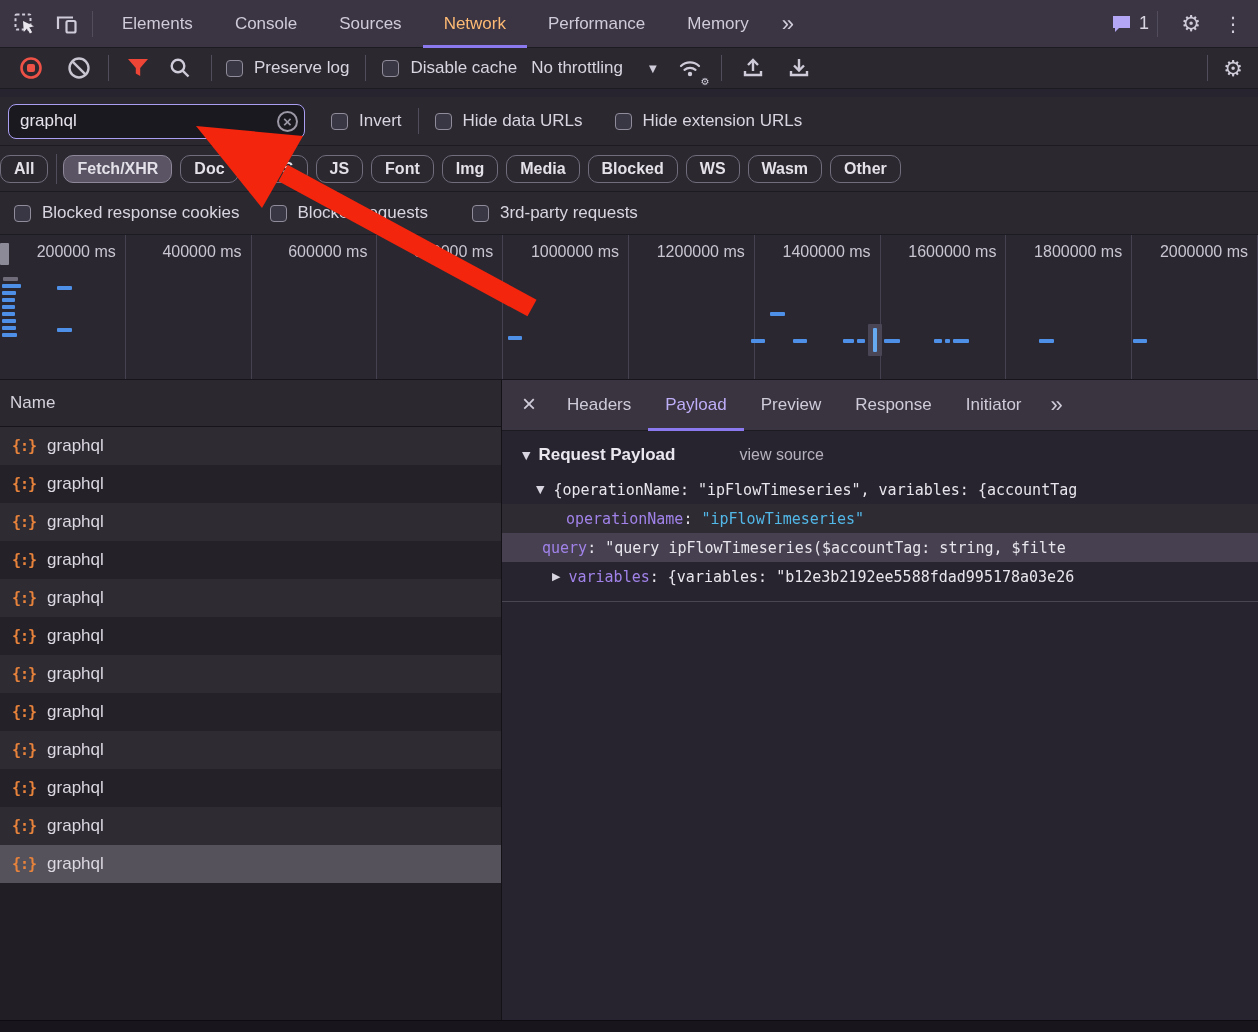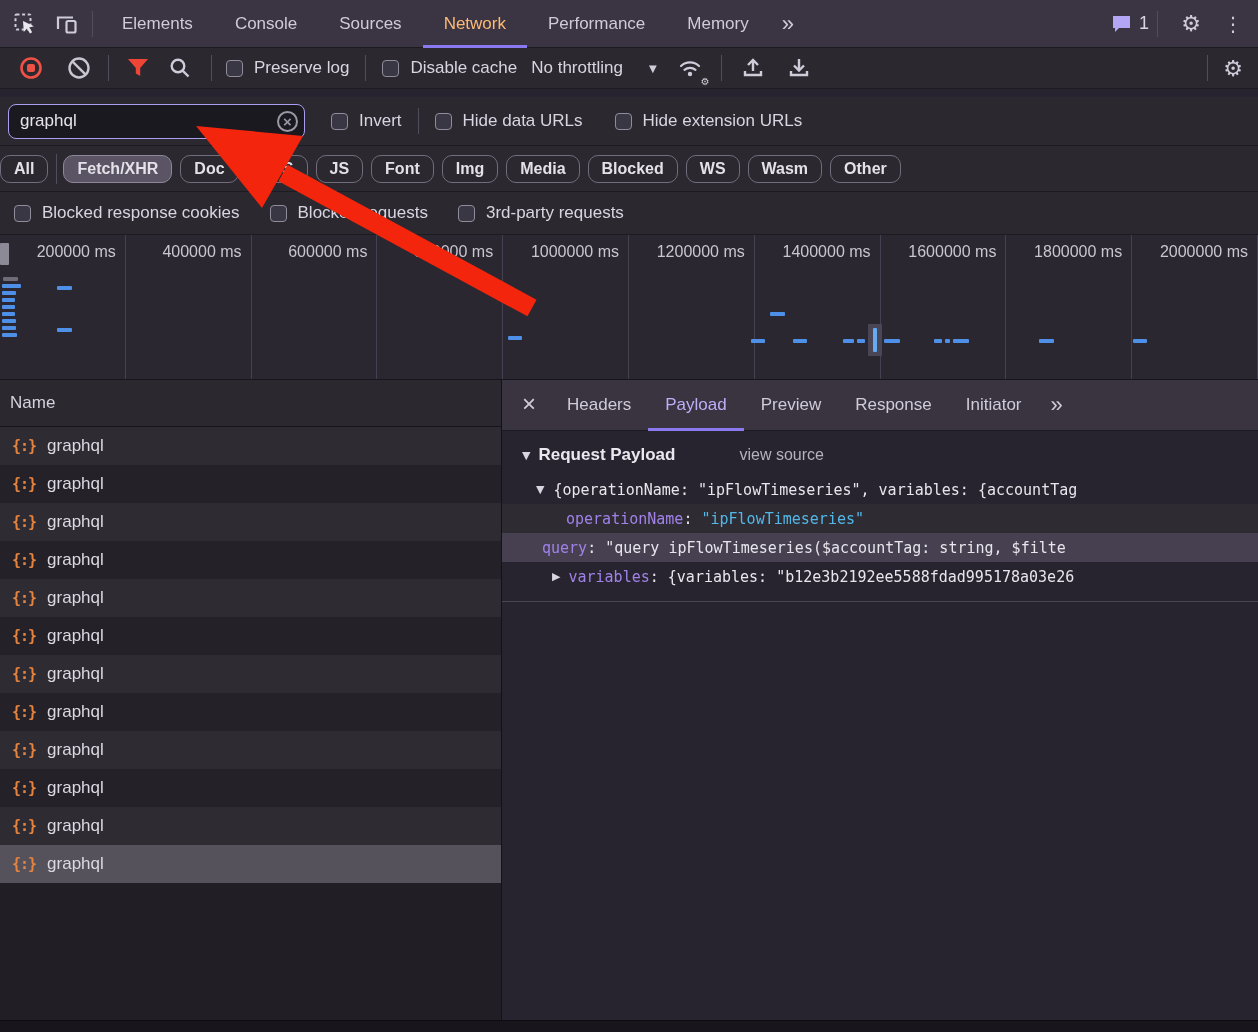--- a/index.html
+++ b/index.html
@@ -249,21 +249,21 @@
 
   <div class="cbrow">
     <span class="cb-item" style="margin-left:14px">
       <span class="cb"></span>
       <span>Blocked response cookies</span>
     </span>
     <span class="cb-item" style="margin-left:30px">
       <span class="cb"></span>
       <span>Blocked requests</span>
     </span>
-    <span class="cb-item" style="margin-left:30px">
+    <span class="cb-item" style="margin-left:44px">
       <span class="cb"></span>
       <span>3rd-party requests</span>
     </span>
   </div>
 
   <div class="overview">
     <div class="segs">
       <div class="seg">
           <span>200000 ms</span>
         </div>

